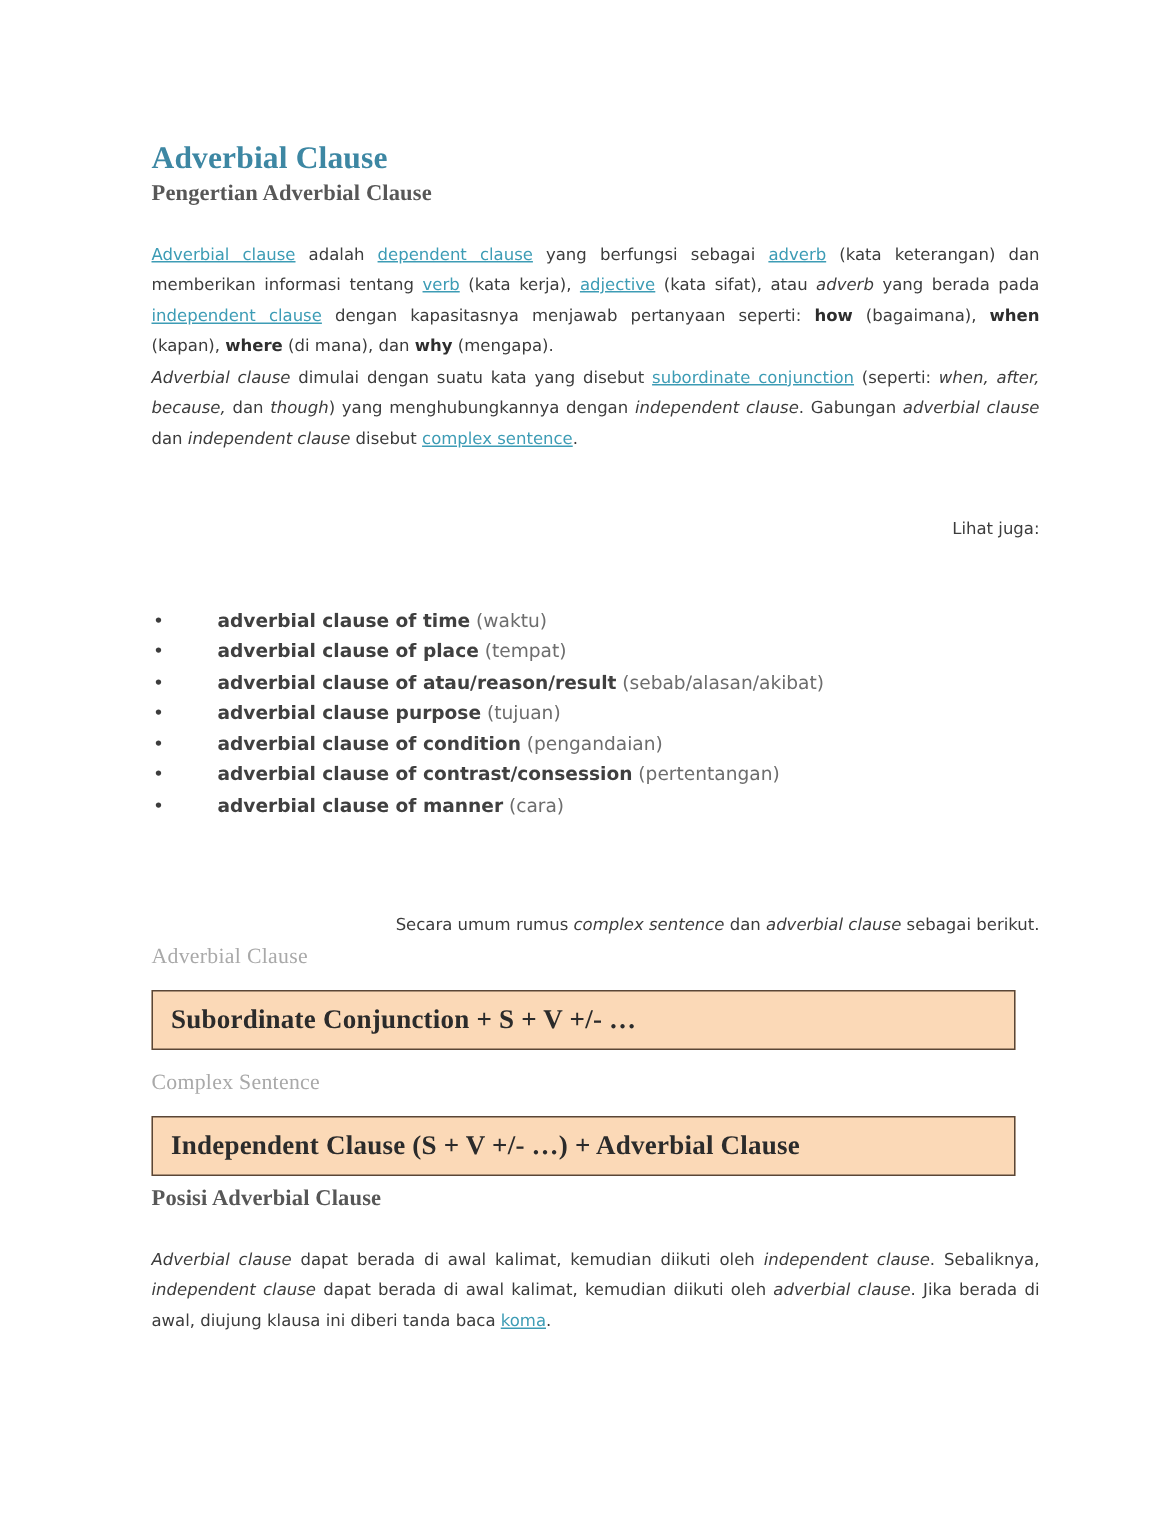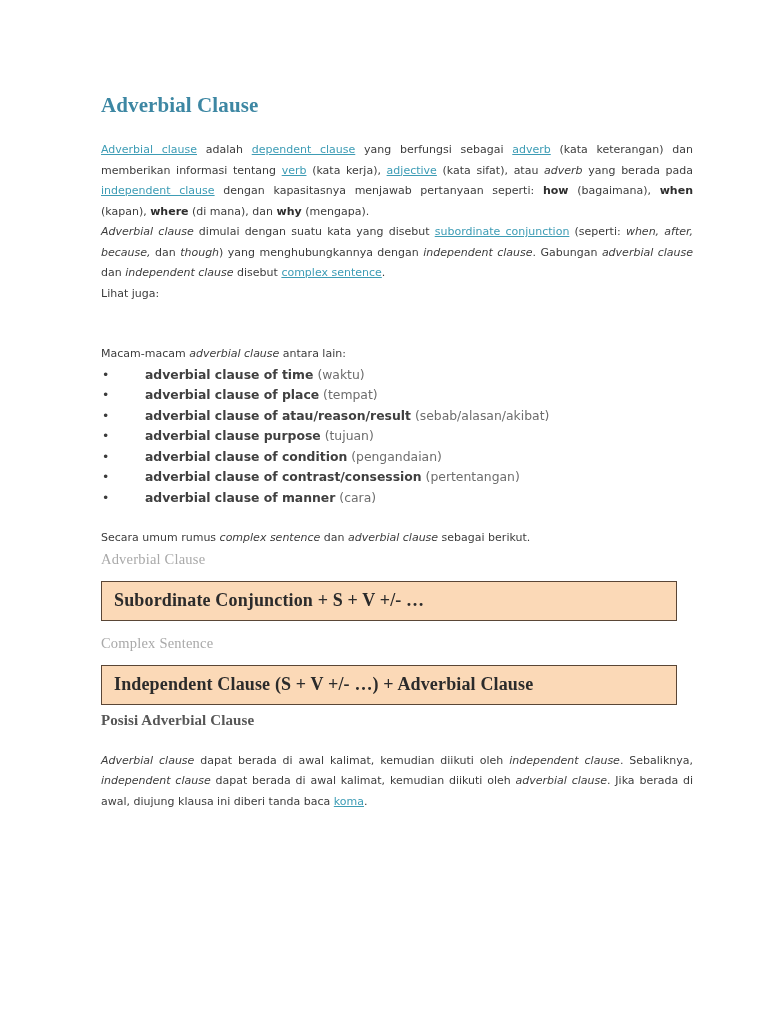--- a/index.html
+++ b/index.html
@@ -55,21 +55,21 @@
 
   
   .para {
     font-family: "DejaVu Sans", sans-serif;
     font-size: 11px;
     line-height: 20.5px;
     color: #3c3c3c;
     text-align: justify;
     margin: 0;
   }
-  .para.nojust { text-align: left; }
+  .para.nojust { text-align: right; margin-top: 40px; }
 
   .gap-sm { height: 12px; }
   .gap-md { height: 20px; }
   .gap-xl { height: 40px; }
 
   
   .lnk {
     color: #3d9cb5;
     text-decoration: underline;
   }
@@ -130,32 +130,32 @@
   }
 </style>
 </head>
 <body>
 
 <div class="page">
   <div class="content">
 
     <h1 class="doc-title">Adverbial Clause</h1>
 
+    <h2 class="h2">Pengertian Adverbial Clause</h2>
 
     <div class="gap-md"></div>
 
     <p class="para"><span class="lnk">Adverbial     clause</span><span> adalah </span><span class="lnk">dependent     clause</span><span> yang    berfungsi    sebagai </span><span class="lnk">adverb</span><span> (kata keterangan) dan memberikan informasi tentang </span><span class="lnk">verb</span><span> (kata kerja), </span><span class="lnk">adjective</span><span> (kata sifat), atau </span><span class="it">adverb</span><span> yang  berada  pada </span><span class="lnk">independent   clause</span><span> dengan kapasitasnya menjawab pertanyaan           seperti: </span><span class="bd">how</span><span> (bagaimana), </span><span class="bd">when</span><span> (kapan), </span><span class="bd">where</span><span> (di             mana), dan </span><span class="bd">why</span><span> (mengapa).</span></p>
 
     <p class="para"><span class="it">Adverbial</span><span class="it">                          clause</span><span> dimulai                    dengan suatu                kata yang disebut </span><span class="lnk">subordinate conjunction</span><span> (seperti: </span><span class="it">when, after, because,</span><span>       dan </span><span class="it">though</span><span>)       yang menghubungkannya              dengan </span><span class="it">independent</span><span class="it">              clause</span><span>. Gabungan </span><span class="it">adverbial clause</span><span> dan </span><span class="it">independent clause</span><span> disebut </span><span class="lnk">complex sentence</span><span>.</span></p>
 
     <p class="para nojust">Lihat juga:</p>
 
     <div class="gap-xl"></div>
 
-    <p class="para nojust"><span>Macam-macam </span><span class="it">adverbial clause</span><span> antara lain:</span></p>
 
     <ul class="bullets">
       <li><span class="dot">•</span><span class="li-main">adverbial clause of time</span><span class="li-sub"> (waktu)</span></li>
       <li><span class="dot">•</span><span class="li-main">adverbial clause of place</span><span class="li-sub"> (tempat)</span></li>
       <li><span class="dot">•</span><span class="li-main">adverbial clause of atau/reason/result</span><span class="li-sub"> (sebab/alasan/akibat)</span></li>
       <li><span class="dot">•</span><span class="li-main">adverbial clause purpose</span><span class="li-sub"> (tujuan)</span></li>
       <li><span class="dot">•</span><span class="li-main">adverbial clause of condition</span><span class="li-sub"> (pengandaian)</span></li>
       <li><span class="dot">•</span><span class="li-main">adverbial clause of contrast/consession</span><span class="li-sub"> (pertentangan)</span></li>
       <li><span class="dot">•</span><span class="li-main">adverbial clause of manner</span><span class="li-sub"> (cara)</span></li>
     </ul>

